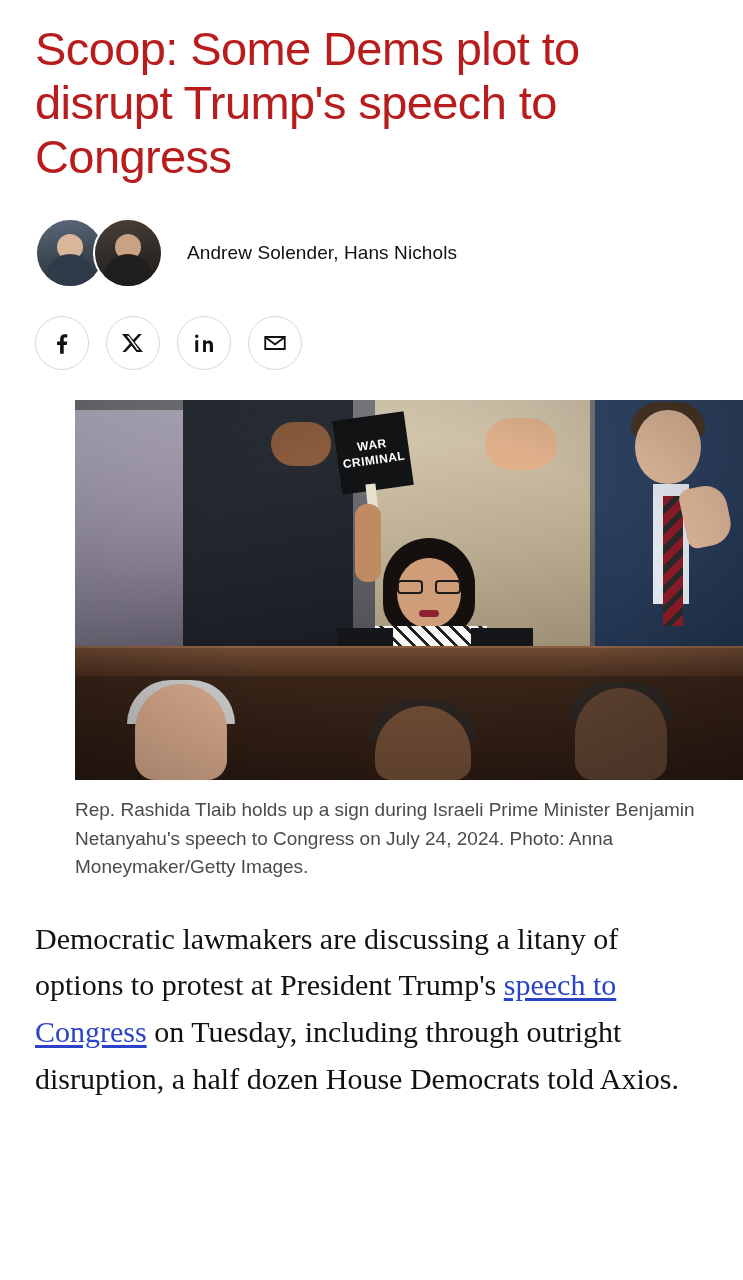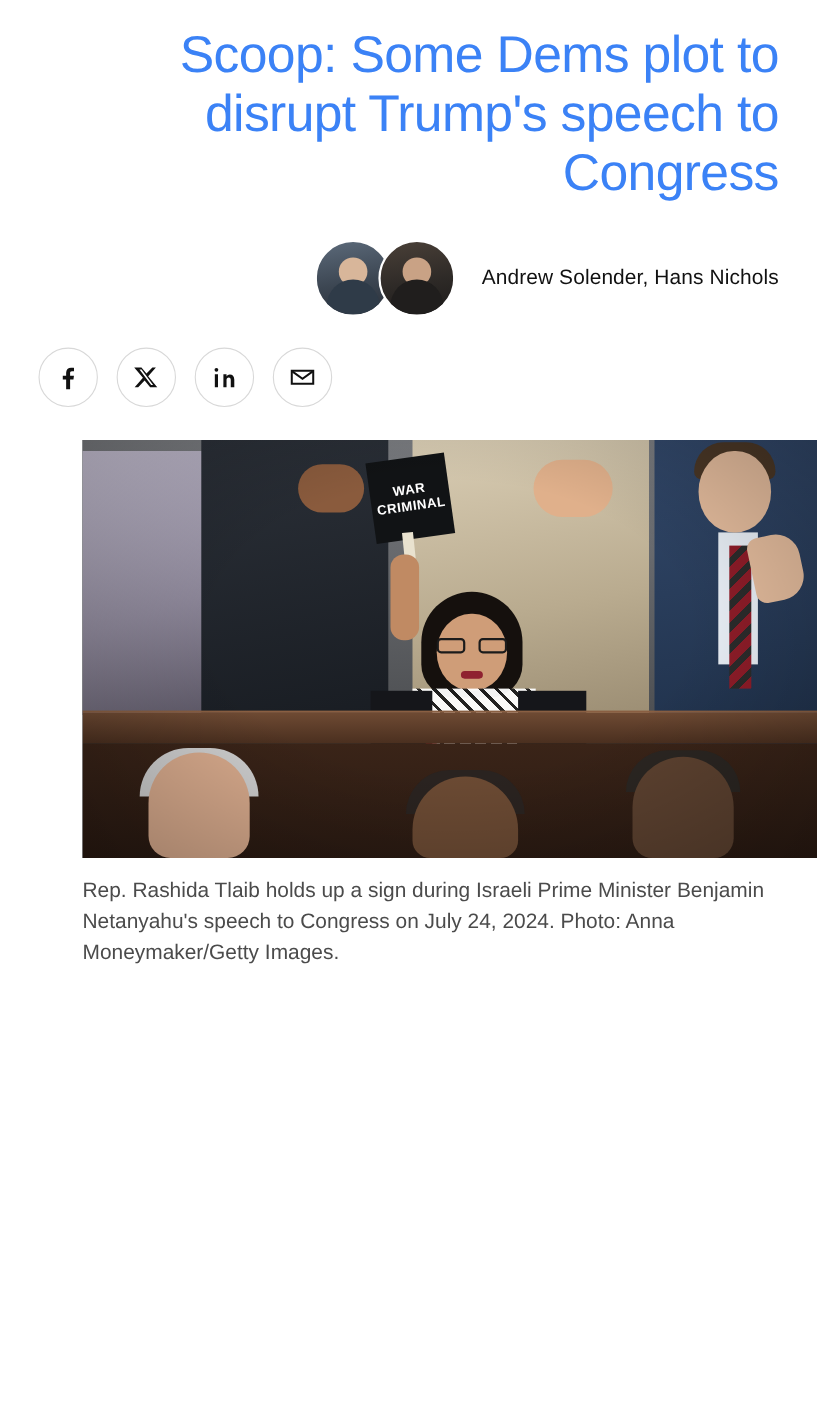--- a/index.html
+++ b/index.html
@@ -25,28 +25,26 @@
     letter-spacing: 0.1px;
     padding-top: 24px;
     line-height: 1.3;
   }
   .headline {
     font-size: 47px;
     line-height: 1.15;
     font-weight: 400;
     letter-spacing: -0.6px;
     margin: 22px 0 0 0;
-    color: #3b82f6;
-    text-align: right;
+    color: #b91c1c;
   }
   .byline-row {
     display: flex;
     align-items: center;
     margin-top: 34px;
-    justify-content: flex-end;
   }
   .avatars {
     display: flex;
     align-items: center;
   }
   .avatar {
     width: 70px;
     height: 70px;
     border-radius: 50%;
     overflow: hidden;
@@ -369,14 +367,17 @@
       <div class="front-c-hair"></div>
       <div class="front-c-head"></div>
       <div class="front-r-hair"></div>
       <div class="front-r-head"></div>
 
       <div class="vignette"></div>
     </div>
     <figcaption class="caption">Rep. Rashida Tlaib holds up a sign during Israeli Prime Minister Benjamin Netanyahu's speech to Congress on July 24, 2024. Photo: Anna Moneymaker/Getty Images.</figcaption>
   </figure>
 
+  <p class="body-copy">
+    <span>Democratic lawmakers are discussing a litany of options to protest at President Trump's </span><a href="#">speech to Congress</a><span> on Tuesday, including through outright disruption, a half dozen House Democrats told Axios.</span>
+  </p>
 
 </div>
 
 </body></html>

